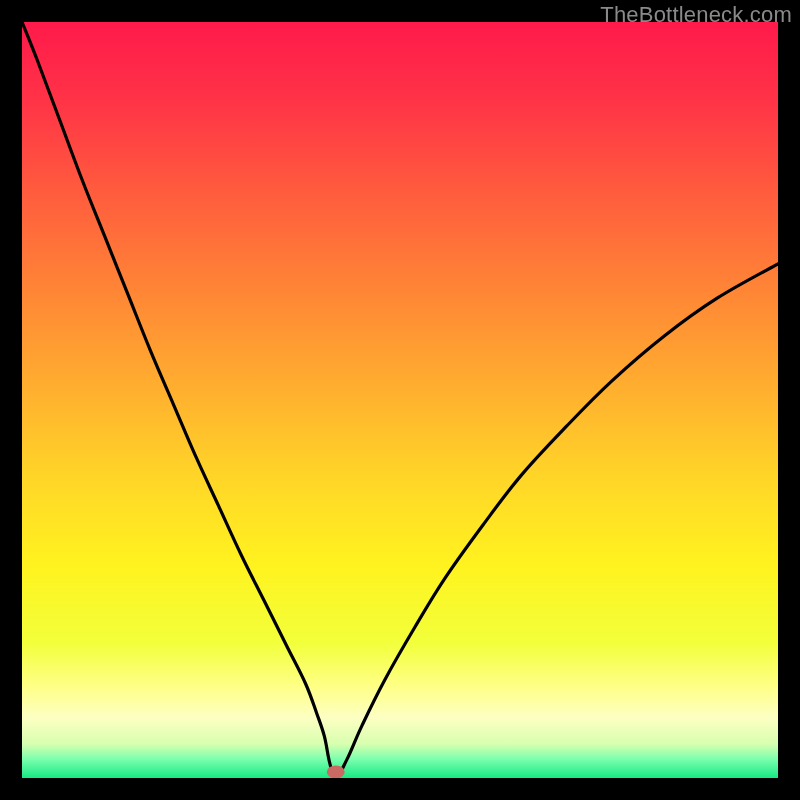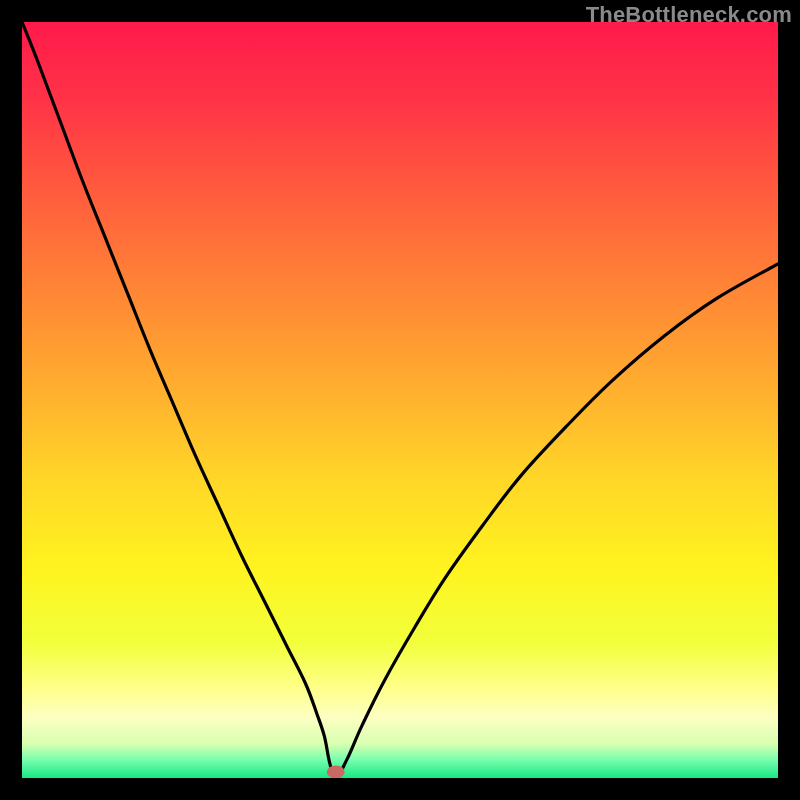--- a/index.html
+++ b/index.html
@@ -18,21 +18,21 @@
     width: 756px;
     height: 756px;
     background: #000;
   }
   .watermark {
     position: absolute;
     top: 2px;
     right: 8px;
     color: #8a8a8a;
     font-size: 22px;
-    font-weight: 700;
+    font-weight: 400;
     letter-spacing: 0.2px;
     user-select: none;
     z-index: 10;
   }
   svg {
     display: block;
   }
 </style>
 </head>
 <body>

